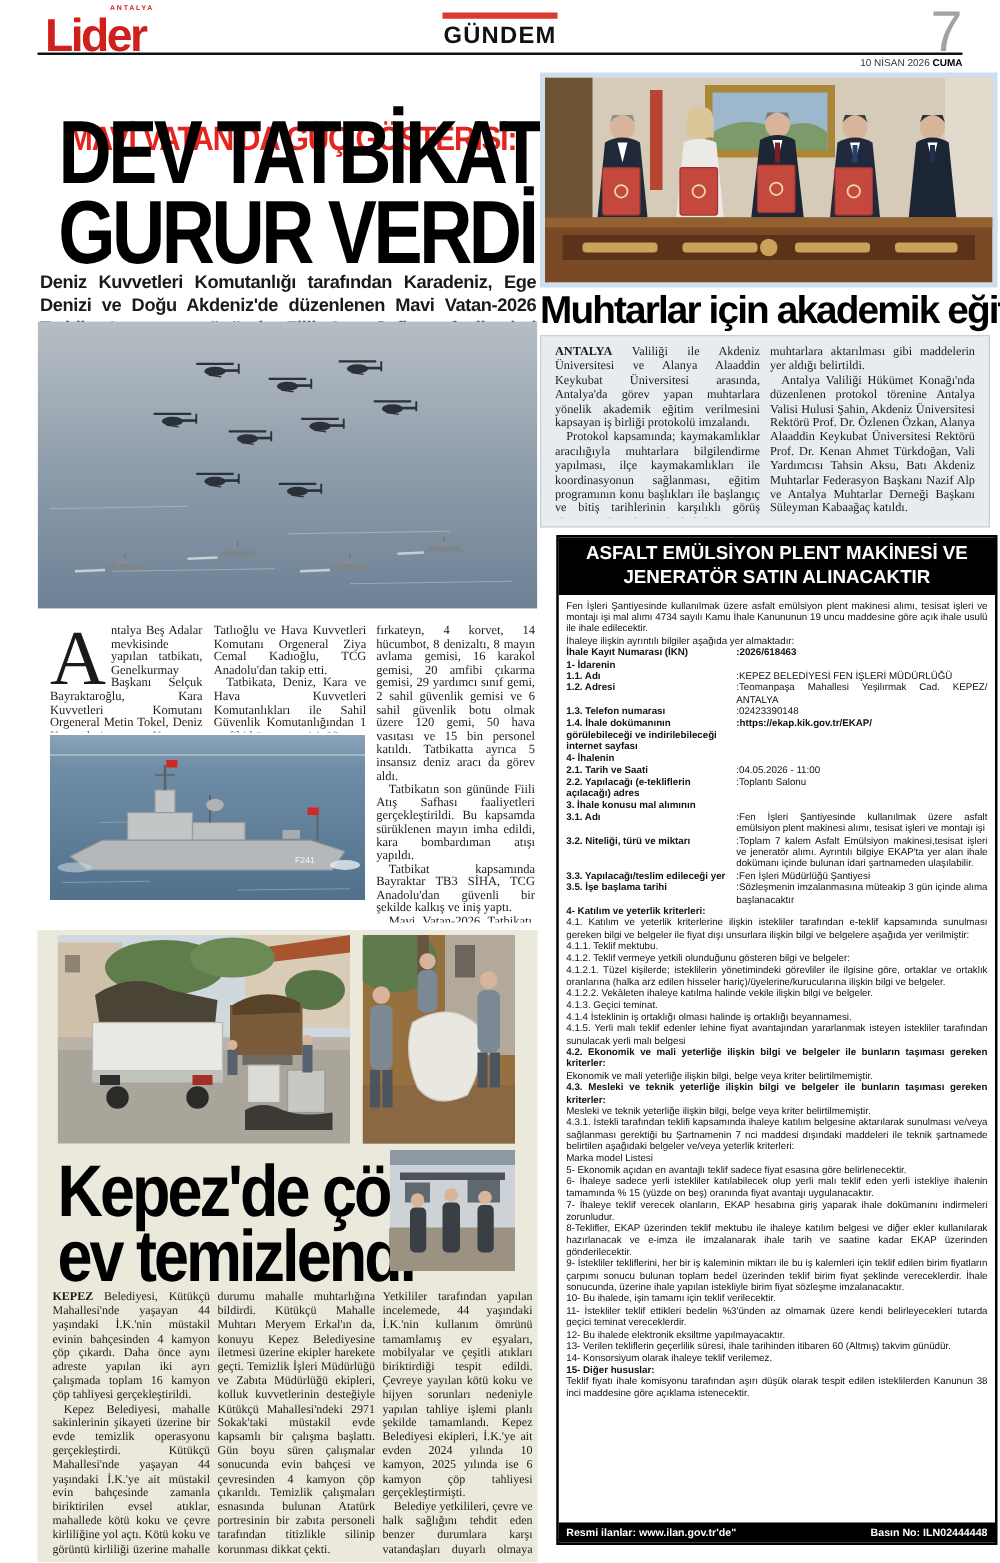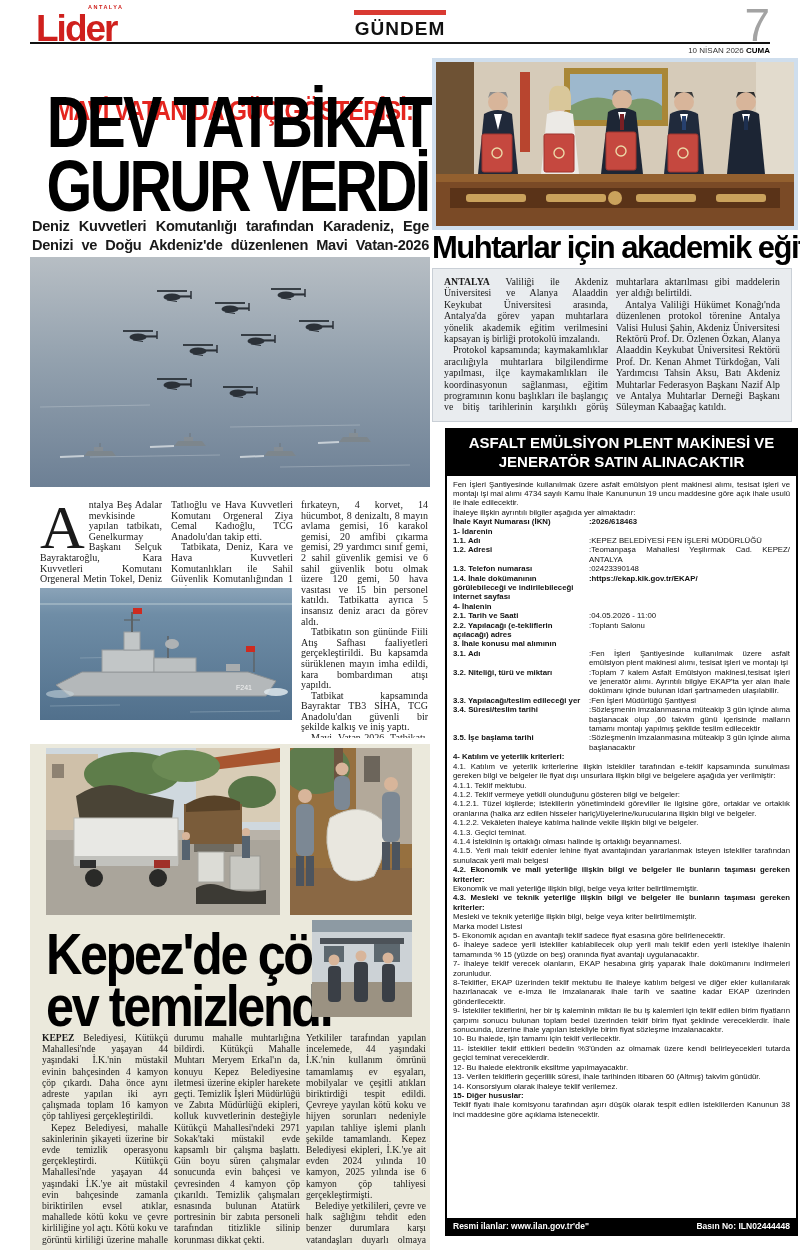--- a/index.html
+++ b/index.html
@@ -436,42 +436,39 @@
           </div>
           <div class="t-row">
             <div class="t-label">3.2. Niteliği, türü ve miktarı</div>
             <div class="t-value">:Toplam 7 kalem Asfalt Emülsiyon makinesi,tesisat işleri ve jeneratör alımı. Ayrıntılı bilgiye EKAP'ta yer alan ihale dokümanı içinde bulunan idari şartnameden ulaşılabilir.</div>
           </div>
           <div class="t-row">
             <div class="t-label">3.3. Yapılacağı/teslim edileceği yer</div>
             <div class="t-value">:Fen İşleri Müdürlüğü Şantiyesi</div>
           </div>
           <div class="t-row">
-            <div class="t-label">3.4. Süresi/teslim tarihi</div>
-            <div class="t-value">:Sözleşmenin imzalanmasına müteakip 3 gün içinde alıma başlanacak olup ,60 takvim günü içerisinde malların tamamı montajı yapılmış şekilde teslim edilecektir</div>
-          </div>
-          <div class="t-row">
             <div class="t-label">3.5. İşe başlama tarihi</div>
             <div class="t-value">:Sözleşmenin imzalanmasına müteakip 3 gün içinde alıma başlanacaktır</div>
           </div>
         </div>
       <div class="t-paras">
           <p class="xb">4- Katılım ve yeterlik kriterleri:</p>
           <p>4.1. Katılım ve yeterlik kriterlerine ilişkin istekliler tarafından e-teklif kapsamında sunulması gereken bilgi ve belgeler ile fiyat dışı unsurlara ilişkin bilgi ve belgelere aşağıda yer verilmiştir:</p>
           <p>4.1.1. Teklif mektubu.</p>
           <p>4.1.2. Teklif vermeye yetkili olunduğunu gösteren bilgi ve belgeler:</p>
           <p>4.1.2.1. Tüzel kişilerde; isteklilerin yönetimindeki görevliler ile ilgisine göre, ortaklar ve ortaklık oranlarına (halka arz edilen hisseler hariç)/üyelerine/kurucularına ilişkin bilgi ve belgeler.</p>
           <p>4.1.2.2. Vekâleten ihaleye katılma halinde vekile ilişkin bilgi ve belgeler.</p>
           <p>4.1.3. Geçici teminat.</p>
           <p>4.1.4 İsteklinin iş ortaklığı olması halinde iş ortaklığı beyannamesi.</p>
           <p>4.1.5. Yerli malı teklif edenler lehine fiyat avantajından yararlanmak isteyen istekliler tarafından sunulacak yerli malı belgesi</p>
           <p class="xb">4.2. Ekonomik ve mali yeterliğe ilişkin bilgi ve belgeler ile bunların taşıması gereken kriterler:</p>
           <p>Ekonomik ve mali yeterliğe ilişkin bilgi, belge veya kriter belirtilmemiştir.</p>
           <p class="xb">4.3. Mesleki ve teknik yeterliğe ilişkin bilgi ve belgeler ile bunların taşıması gereken kriterler:</p>
           <p>Mesleki ve teknik yeterliğe ilişkin bilgi, belge veya kriter belirtilmemiştir.</p>
+          <p>4.3.1. İstekli tarafından teklifi kapsamında ihaleye katılım belgesine aktarılarak sunulması ve/veya sağlanması gerektiği bu Şartnamenin 7 nci maddesi dışındaki maddeleri ile teknik şartnamede belirtilen aşağıdaki belgeler ve/veya yeterlik kriterleri:</p>
           <p>Marka model Listesi</p>
           <p>5- Ekonomik açıdan en avantajlı teklif sadece fiyat esasına göre belirlenecektir.</p>
           <p>6- İhaleye sadece yerli istekliler katılabilecek olup yerli malı teklif eden yerli istekliye ihalenin tamamında % 15 (yüzde on beş) oranında fiyat avantajı uygulanacaktır.</p>
           <p>7- İhaleye teklif verecek olanların, EKAP hesabına giriş yaparak ihale dokümanını indirmeleri zorunludur.</p>
           <p>8-Teklifler, EKAP üzerinden teklif mektubu ile ihaleye katılım belgesi ve diğer ekler kullanılarak hazırlanacak ve e-imza ile imzalanarak ihale tarih ve saatine kadar EKAP üzerinden gönderilecektir.</p>
           <p>9- İstekliler tekliflerini, her bir iş kaleminin miktarı ile bu iş kalemleri için teklif edilen birim fiyatların çarpımı sonucu bulunan toplam bedel üzerinden teklif birim fiyat şeklinde vereceklerdir. İhale sonucunda, üzerine ihale yapılan istekliyle birim fiyat sözleşme imzalanacaktır.</p>
           <p>10- Bu ihalede, işin tamamı için teklif verilecektir.</p>
           <p>11- İstekliler teklif ettikleri bedelin %3'ünden az olmamak üzere kendi belirleyecekleri tutarda geçici teminat vereceklerdir.</p>
           <p>12- Bu ihalede elektronik eksiltme yapılmayacaktır.</p>
           <p>13- Verilen tekliflerin geçerlilik süresi, ihale tarihinden itibaren 60 (Altmış) takvim günüdür.</p>

